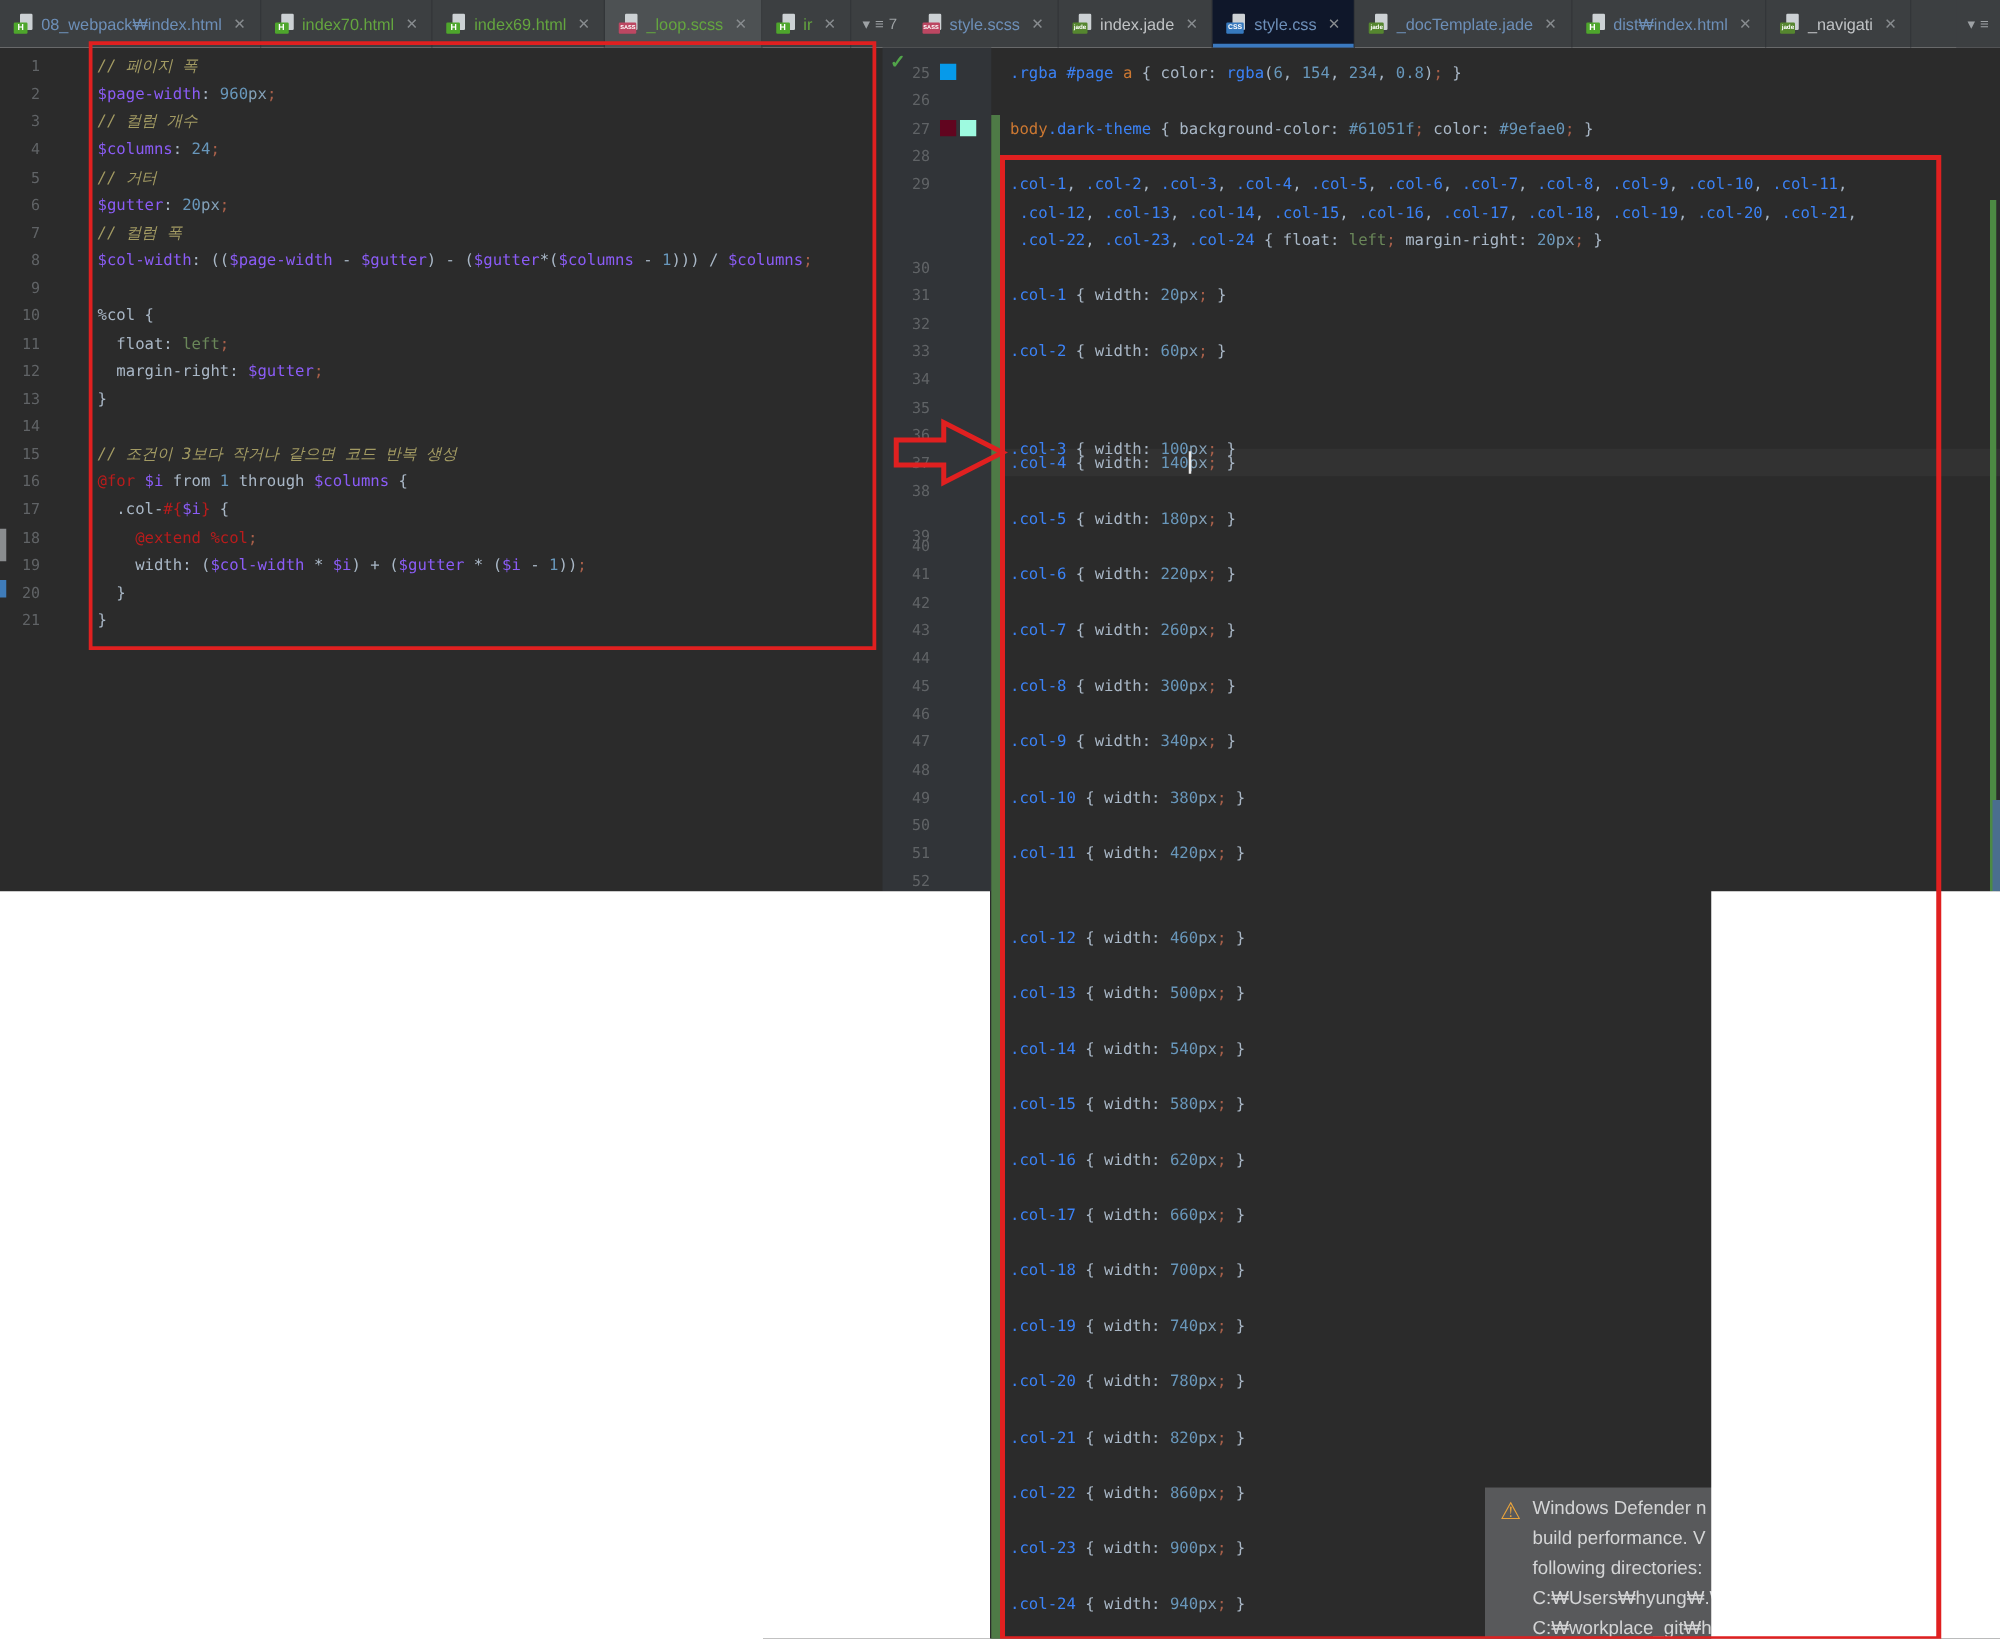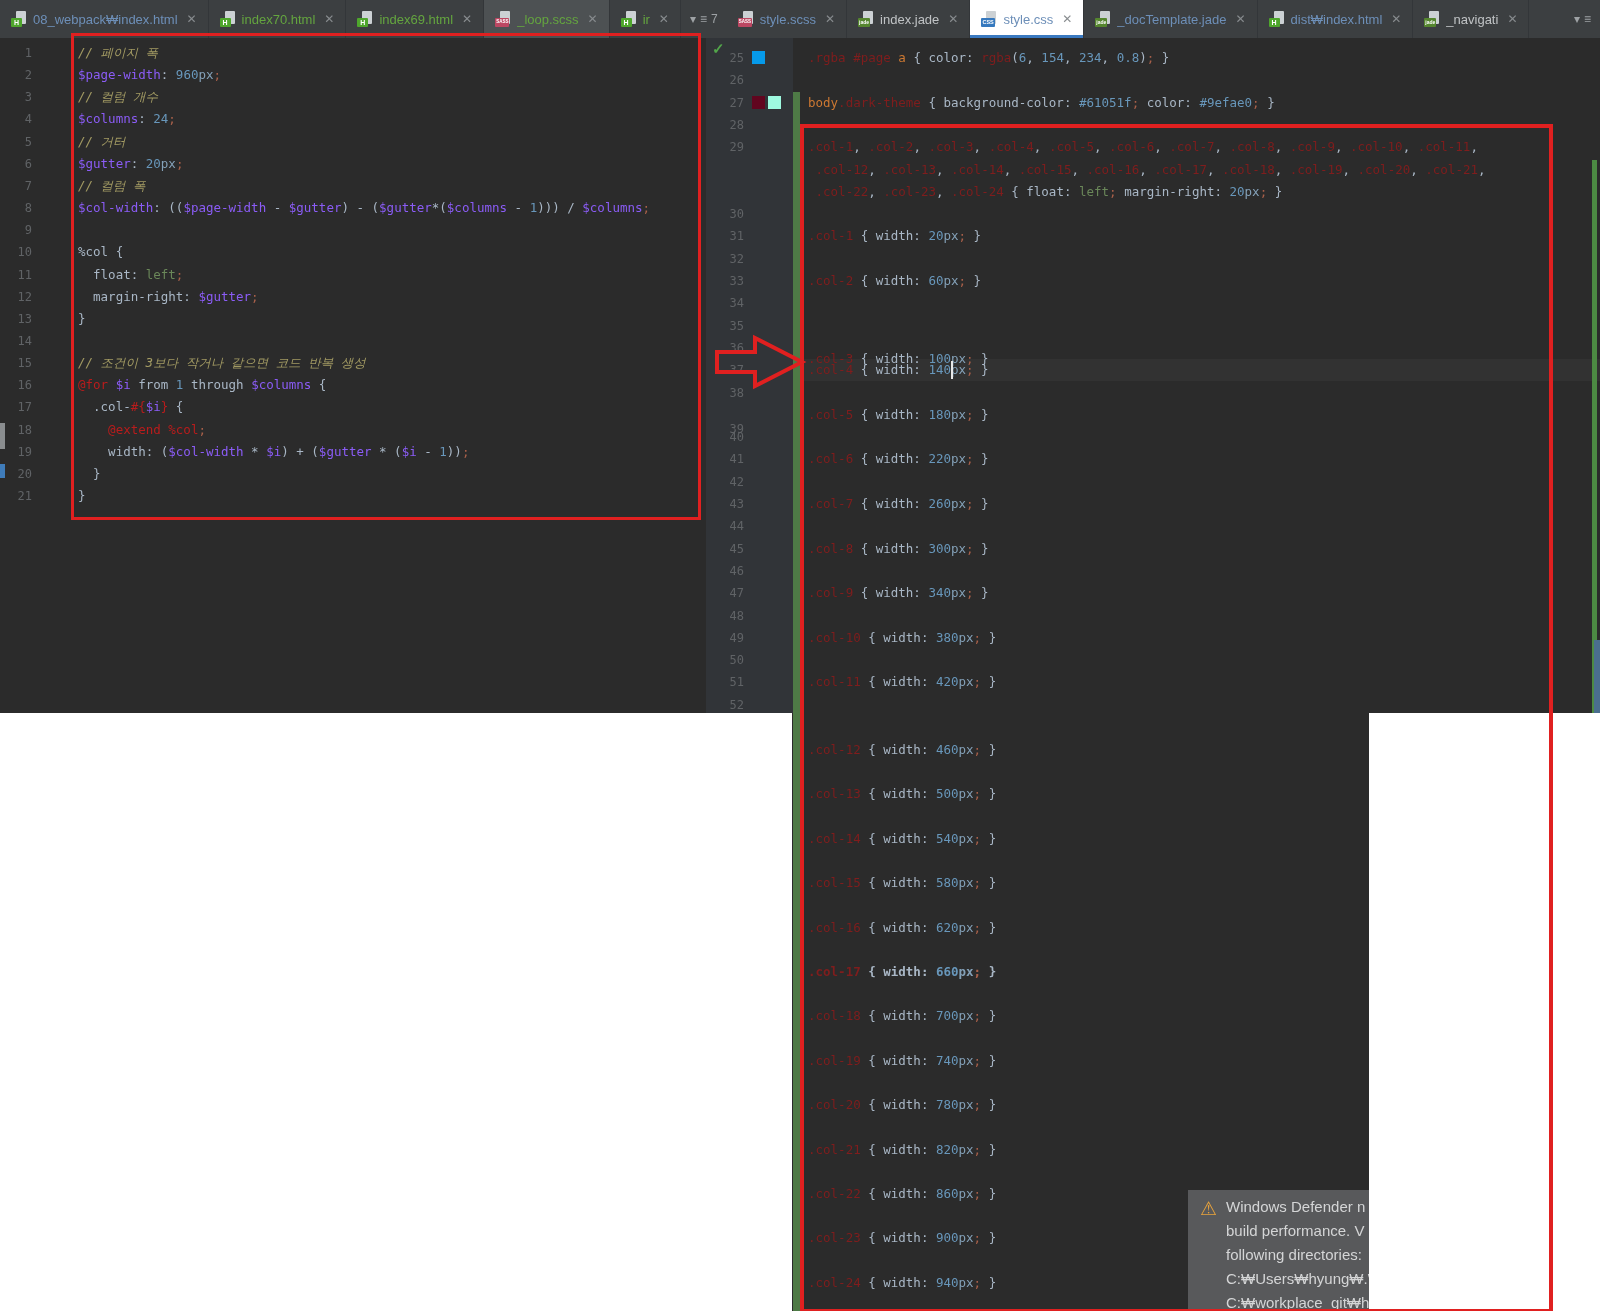--- a/index.html
+++ b/index.html
@@ -7,21 +7,21 @@
        font-family:"Liberation Sans",sans-serif;}
 
   
   .tabbar{position:absolute;left:0;top:0;width:1600px;height:38px;background:#3c3f41;
           display:flex;align-items:stretch;z-index:6;}
   .tab{display:flex;align-items:center;gap:6px;padding:0 11px;border-right:1px solid #333639;
        font-size:13px;white-space:nowrap;}
   .tab .close{color:#888c8f;font-size:12px;margin-left:3px;}
   .t-blue{color:#6d8fb8;} .t-green{color:#64a53f;} .t-plain{color:#c0c3c5;}
   .tab.active-grey{background:#4d5153;justify-content:center;}
-  .tab.active-blue{background:#ffffff;box-shadow:inset 0 -3px 0 #3a79c0;}
+  .tab.active-blue{background:#0f172a;box-shadow:inset 0 -3px 0 #3a79c0;}
   .overflowgrp{display:flex;align-items:center;gap:4px;padding:0 9px;color:#9ea2a5;font-size:12px;}
   .fileicon{position:relative;width:16px;height:16px;flex:0 0 16px;}
   .fi-page{position:absolute;right:1px;top:0;width:10px;height:13px;background:#ccd1d4;border-radius:1px;}
   .fi-badge{position:absolute;left:0;bottom:0;height:9px;min-width:9px;padding:0 1px;
             color:#fff;display:flex;align-items:center;justify-content:center;border-radius:1px;
             font-weight:bold;line-height:1;}
   .b-html{background:#4ea62c;font-size:7px;}
   .b-sass{background:#bc4762;font-size:4.5px;}
   .b-jade{background:#55862f;font-size:5px;}
   .b-css{background:#3679be;font-size:5.5px;}
@@ -37,21 +37,21 @@
   .gnum{position:absolute;width:28px;text-align:right;color:#606366;
         font-family:"DejaVu Sans Mono",monospace;font-size:12px;line-height:22px;height:22px;}
   .swatch{position:absolute;width:13px;height:13px;top:4px;}
   .tk-cm{color:#a39b63;font-style:italic;}
   .tk-var{color:#8b5cf6;}
   .tk-num{color:#6897bb;}
   .tk-unit{color:#84a1b8;}
   .tk-semi{color:#a8604a;}
   .tk-kw{color:#b91c1c;}
   .tk-txt{color:#a9b7c6;}
-  .tk-sel{color:#7f1d1d;}
+  .tk-sel{color:#3b82f6;}
   .tk-tag{color:#cc7832;}
   .tk-grn{color:#6a8759;}
   #current-line{position:absolute;left:795px;top:359px;width:805px;height:22px;background:#323232;z-index:0;}
   #caret{position:absolute;left:951px;top:361px;width:2px;height:18px;background:#e8e8e8;z-index:2;}
   #vcs-bar{position:absolute;left:793px;top:92px;width:7px;height:1219px;background:#4e7a46;z-index:1;}
   #inspection-ok{position:absolute;left:712px;top:40px;color:#52a54a;font-size:15px;font-weight:bold;z-index:2;}
   #stripe-added{position:absolute;left:1592px;top:160px;width:5px;height:553px;background:#4c8a43;z-index:1;}
   #scroll-thumb{position:absolute;left:1594px;top:640px;width:6px;height:73px;background:#4a6e8e;z-index:1;}
   #edge-marker-grey{position:absolute;left:0;top:423px;width:5px;height:26px;background:#8a8d8f;z-index:2;}
   #edge-marker-blue{position:absolute;left:0;top:464px;width:5px;height:14px;background:#3f7cba;z-index:2;}
@@ -270,21 +270,21 @@
     <div class="crow" style="left: 108px; top: 588.8px;"><span class="tk-sel">.col-10</span><span class="tk-txt"> { </span><span class="tk-txt">width: </span><span class="tk-num">380</span><span class="tk-unit">px</span><span class="tk-semi">;</span><span class="tk-txt"> }</span></div>
     <div class="gnum" style="left: 16px; top: 611.1px;">50</div>
     <div class="gnum" style="left: 16px; top: 633.4px;">51</div>
     <div class="crow" style="left: 108px; top: 633.4px;"><span class="tk-sel">.col-11</span><span class="tk-txt"> { </span><span class="tk-txt">width: </span><span class="tk-num">420</span><span class="tk-unit">px</span><span class="tk-semi">;</span><span class="tk-txt"> }</span></div>
     <div class="gnum" style="left: 16px; top: 655.7px;">52</div>
     <div class="crow" style="left: 108px; top: 701px;"><span class="tk-sel">.col-12</span><span class="tk-txt"> { </span><span class="tk-txt">width: </span><span class="tk-num">460</span><span class="tk-unit">px</span><span class="tk-semi">;</span><span class="tk-txt"> }</span></div>
     <div class="crow" style="left: 108px; top: 745.4px;"><span class="tk-sel">.col-13</span><span class="tk-txt"> { </span><span class="tk-txt">width: </span><span class="tk-num">500</span><span class="tk-unit">px</span><span class="tk-semi">;</span><span class="tk-txt"> }</span></div>
     <div class="crow" style="left: 108px; top: 789.8px;"><span class="tk-sel">.col-14</span><span class="tk-txt"> { </span><span class="tk-txt">width: </span><span class="tk-num">540</span><span class="tk-unit">px</span><span class="tk-semi">;</span><span class="tk-txt"> }</span></div>
     <div class="crow" style="left: 108px; top: 834.2px;"><span class="tk-sel">.col-15</span><span class="tk-txt"> { </span><span class="tk-txt">width: </span><span class="tk-num">580</span><span class="tk-unit">px</span><span class="tk-semi">;</span><span class="tk-txt"> }</span></div>
     <div class="crow" style="left: 108px; top: 878.6px;"><span class="tk-sel">.col-16</span><span class="tk-txt"> { </span><span class="tk-txt">width: </span><span class="tk-num">620</span><span class="tk-unit">px</span><span class="tk-semi">;</span><span class="tk-txt"> }</span></div>
-    <div class="crow" style="left: 108px; top: 923px; font-weight: bold;"><span class="tk-sel">.col-17</span><span class="tk-txt"> { </span><span class="tk-txt">width: </span><span class="tk-num">660</span><span class="tk-unit">px</span><span class="tk-semi">;</span><span class="tk-txt"> }</span></div>
+    <div class="crow" style="left: 108px; top: 923px;"><span class="tk-sel">.col-17</span><span class="tk-txt"> { </span><span class="tk-txt">width: </span><span class="tk-num">660</span><span class="tk-unit">px</span><span class="tk-semi">;</span><span class="tk-txt"> }</span></div>
     <div class="crow" style="left: 108px; top: 967.4px;"><span class="tk-sel">.col-18</span><span class="tk-txt"> { </span><span class="tk-txt">width: </span><span class="tk-num">700</span><span class="tk-unit">px</span><span class="tk-semi">;</span><span class="tk-txt"> }</span></div>
     <div class="crow" style="left: 108px; top: 1011.8px;"><span class="tk-sel">.col-19</span><span class="tk-txt"> { </span><span class="tk-txt">width: </span><span class="tk-num">740</span><span class="tk-unit">px</span><span class="tk-semi">;</span><span class="tk-txt"> }</span></div>
     <div class="crow" style="left: 108px; top: 1056.2px;"><span class="tk-sel">.col-20</span><span class="tk-txt"> { </span><span class="tk-txt">width: </span><span class="tk-num">780</span><span class="tk-unit">px</span><span class="tk-semi">;</span><span class="tk-txt"> }</span></div>
     <div class="crow" style="left: 108px; top: 1100.6px;"><span class="tk-sel">.col-21</span><span class="tk-txt"> { </span><span class="tk-txt">width: </span><span class="tk-num">820</span><span class="tk-unit">px</span><span class="tk-semi">;</span><span class="tk-txt"> }</span></div>
     <div class="crow" style="left: 108px; top: 1145px;"><span class="tk-sel">.col-22</span><span class="tk-txt"> { </span><span class="tk-txt">width: </span><span class="tk-num">860</span><span class="tk-unit">px</span><span class="tk-semi">;</span><span class="tk-txt"> }</span></div>
     <div class="crow" style="left: 108px; top: 1189.4px;"><span class="tk-sel">.col-23</span><span class="tk-txt"> { </span><span class="tk-txt">width: </span><span class="tk-num">900</span><span class="tk-unit">px</span><span class="tk-semi">;</span><span class="tk-txt"> }</span></div>
     <div class="crow" style="left: 108px; top: 1233.8px;"><span class="tk-sel">.col-24</span><span class="tk-txt"> { </span><span class="tk-txt">width: </span><span class="tk-num">940</span><span class="tk-unit">px</span><span class="tk-semi">;</span><span class="tk-txt"> }</span></div>
   </div>
 <div id="caret"></div>
 

